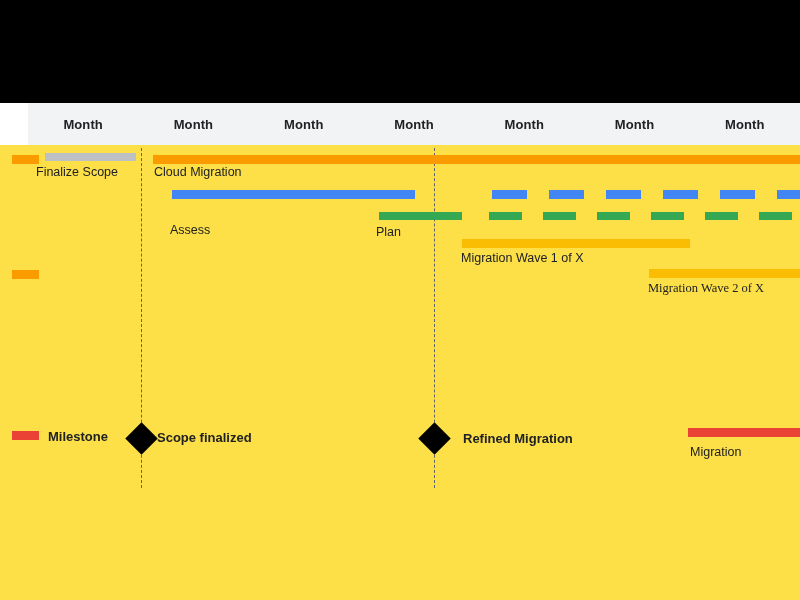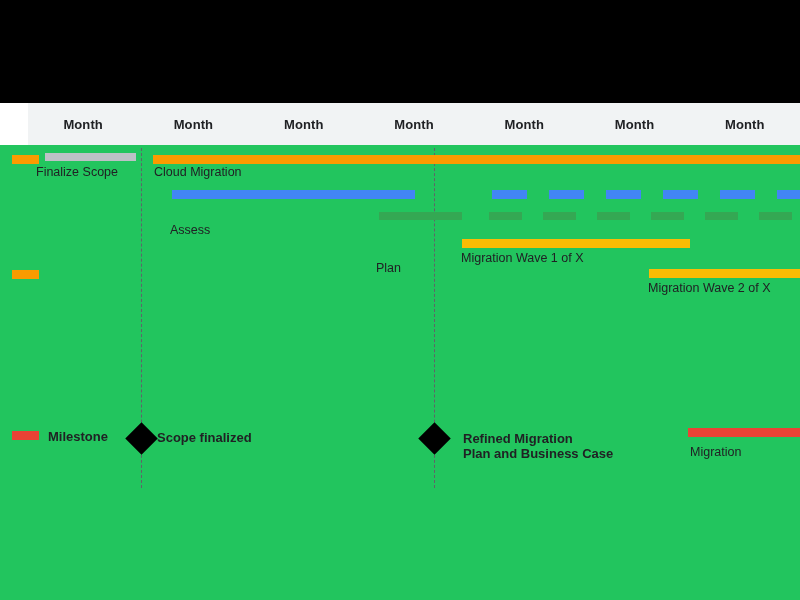--- a/index.html
+++ b/index.html
@@ -13,21 +13,21 @@
     font-family: "Liberation Sans", sans-serif;
     position: relative;
     overflow: hidden;
   }
 
   #gantt-root {
     position: absolute;
     left: 0; top: 0;
     width: 800px;
     height: 600px;
-    background: #22c55e;
+    background: #fde047;
   }
 
   
   .top-band {
     position: absolute;
     left: 0; top: 0;
     width: 800px;
     height: 103px;
     background: #000000;
   }
@@ -155,35 +155,34 @@
     <div class="bar-label" style="left:142px; top:20px;">Cloud Migration</div>
 
     <div class="bar" style="left:160px; top:45px; width:243px; background:#4285F4;"></div>
     <div class="bar dashed-seg" style="left:480px; top:45px; width:320px;
                 background-image: repeating-linear-gradient(to right, #4285F4 0px, #4285F4 35px, rgba(0,0,0,0) 35px, rgba(0,0,0,0) 57px);"></div>
     <div class="bar-label" style="left:158px; top:58px;margin-top:20px;">Assess</div>
 
     <div class="bar" style="left:367px; top:67px; width:83px; height:8px; background:#34A853;"></div>
     <div class="bar dashed-seg" style="left:477px; top:67px; width:323px; height:8px;
                 background-image: repeating-linear-gradient(to right, #34A853 0px, #34A853 33px, rgba(0,0,0,0) 33px, rgba(0,0,0,0) 54px);"></div>
-    <div class="bar-label" style="left:364px; top:80px;margin-top:36px;">Plan</div>
+    <div class="bar-label" style="left:364px; top:80px;">Plan</div>
 
     <div class="bar" style="left:450px; top:94px; width:228px; background:#FBBC04;"></div>
     <div class="bar-label" style="left:449px; top:106px;">Migration Wave 1 of X</div>
 
     <div class="bar" style="left:637px; top:124px; width:163px; background:#FBBC04;"></div>
-    <div class="bar-label" style="left:636px; top:136px;">Migration Wave 2 of X</div>
+    <div class="bar-label" style="left:636px; top:136px;font-family:Liberation Serif, serif;">Migration Wave 2 of X</div>
 
     <div class="legend-swatch" style="left:0px; top:286px; width:27px; background:#EA4335;"></div>
     <div class="bar-label bold" style="left:36px; top:284px;">Milestone</div>
 
     <div class="diamond" style="left:118px; top:282px;"></div>
     <div class="bar-label bold" style="left:145px; top:285px;">Scope finalized</div>
 
     <div class="diamond" style="left:411px; top:282px;"></div>
     <div class="bar-label bold" style="left:451px; top:286px;">Refined Migration</div>
-    <div class="bar-label bold" style="left:451px; top:301px;">Plan and Business Case</div>
 
     <div class="bar" style="left:676px; top:283px; width:124px; background:#EA4335;"></div>
     <div class="bar-label" style="left:678px; top:300px;">Migration</div>
 
   </div>
 </div>
 
 </body></html>

